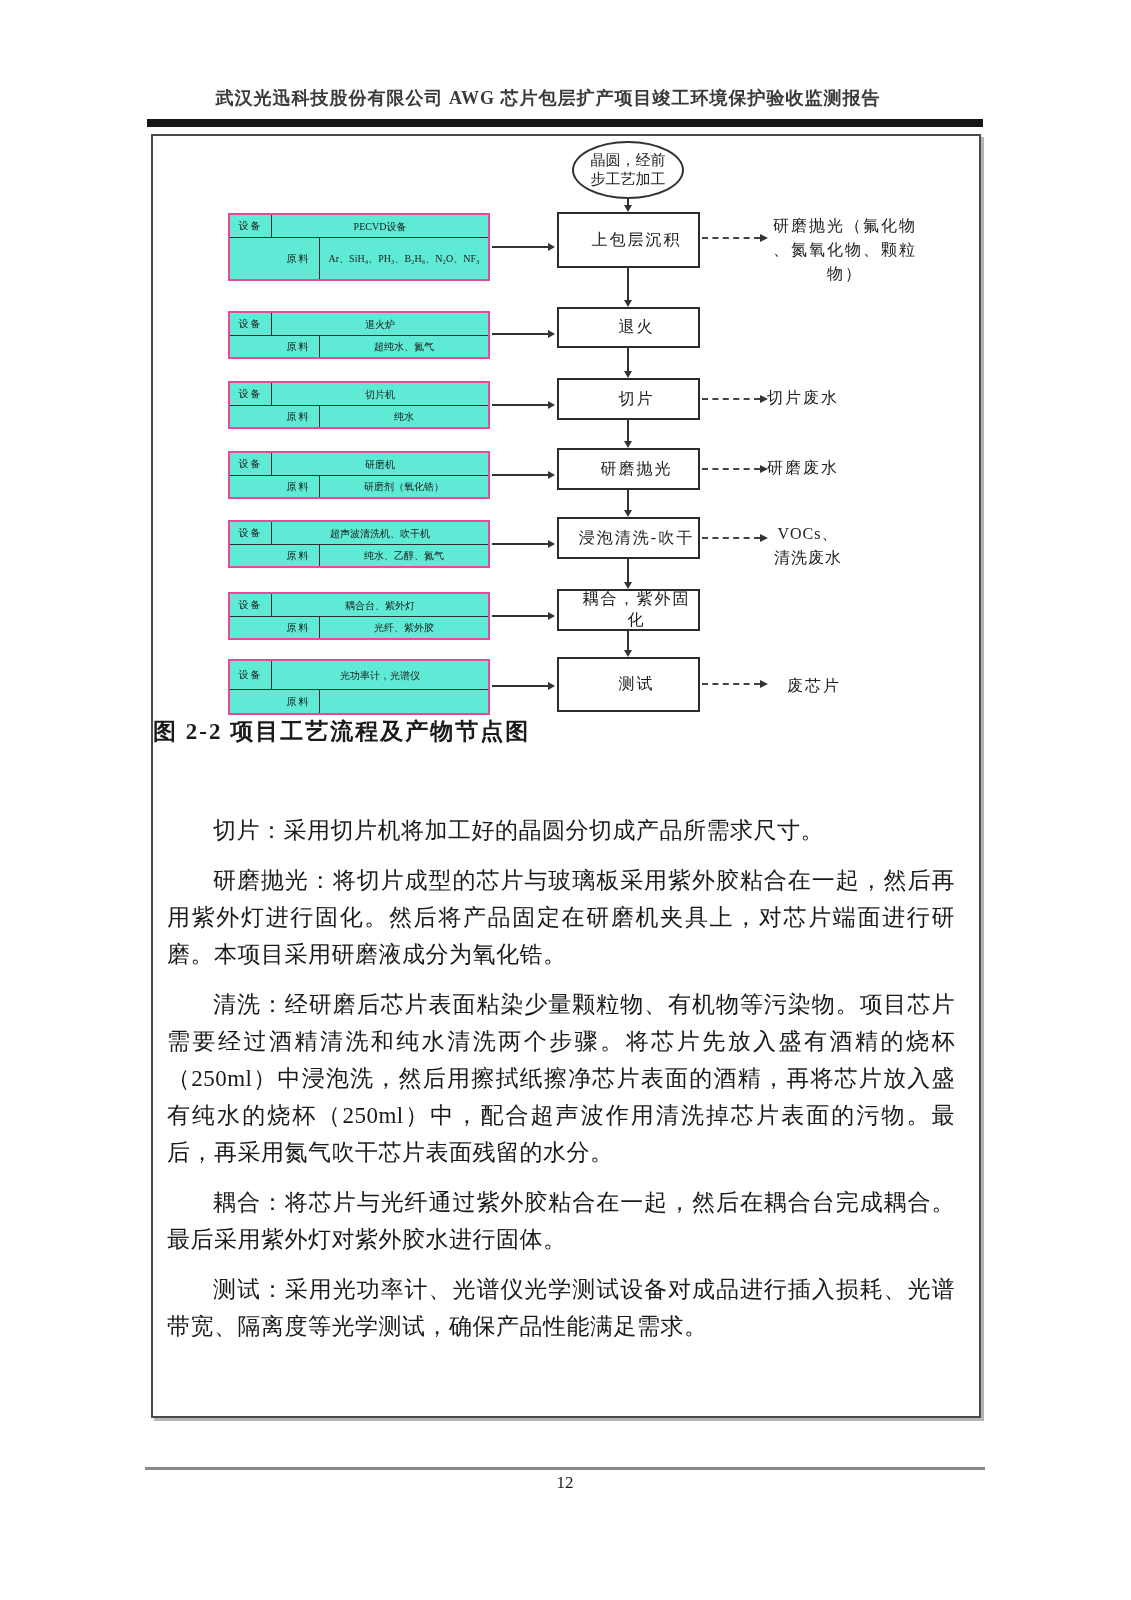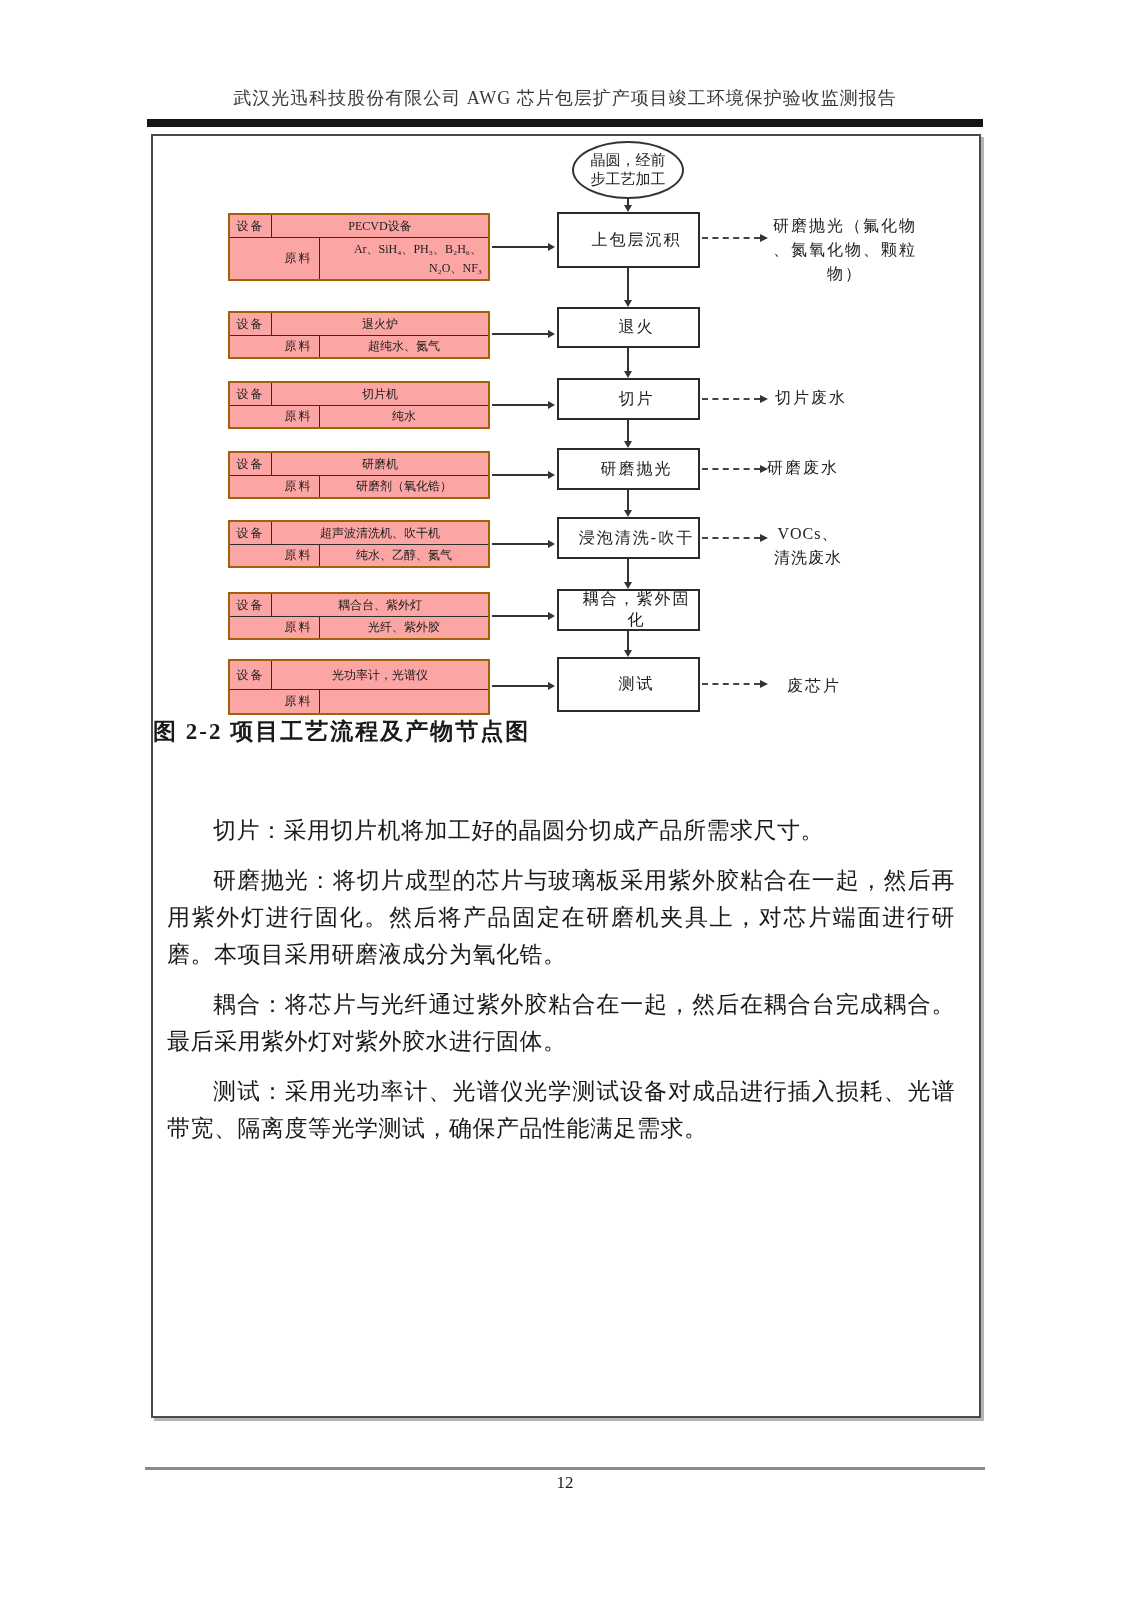--- a/index.html
+++ b/index.html
@@ -10,26 +10,27 @@
     height: 1600px;
     background: #ffffff;
     overflow: hidden;
     font-family: "Liberation Serif", "DejaVu Serif", serif;
     color: #1a1a1a;
   }
 
   
   .header-title {
     position: absolute;
-    left: 147px; top: 86px; width: 836px;
+    left: 130px; top: 86px; width: 836px;
     text-align: center;
     font-size: 18px;
     letter-spacing: 1px;
     color: #3a3a3a;
     white-space: nowrap;
+    font-weight: bold;
   }
   .header-rule {
     position: absolute;
     left: 147px; top: 119px; width: 836px;
     height: 2px;
     border-top: 3px solid #161616;
     border-bottom: 5px solid #161616;
   }
 
   
@@ -49,23 +50,23 @@
     border: 2px solid #333;
     border-radius: 50%;
     display: flex; align-items: center; justify-content: center;
     font-size: 15px; line-height: 19px;
   }
   .oval span { display: block; width: 80px; text-align: center; }
 
   .tbl {
     position: absolute;
     left: 75px; width: 262px;
-    border: 2px solid #a16207;
-    font-size: 12px;
-    background: #fca5a5;
+    border: 2px solid #ec4899;
+    font-size: 10px;
+    background: #5eead4;
   }
   .trow { display: flex; min-height: 22px; }
   .trow + .trow { border-top: 1px solid #2e2e2e; padding-left: 48px; }
   .tlabel {
     width: 42px; flex: 0 0 42px;
     border-right: 1px solid #2e2e2e;
     display: flex; align-items: center; justify-content: center;
     letter-spacing: 2px;
   }
   .tval {
@@ -136,21 +137,21 @@
   .d1 { top: 101px; } .d3 { top: 262px; } .d4 { top: 332px; }
   .d5 { top: 401px; } .d7 { top: 547px; }
 
   .emission {
     position: absolute;
     font-size: 16px; line-height: 24px;
     color: #222;
   }
   .e1 { left: 616px; top: 78px; width: 152px; text-align: center;
         letter-spacing: 2px; line-break: anywhere; }
-  .e3 { left: 614px; top: 250px; white-space: nowrap; letter-spacing: 2px; margin-left: 8px; }
+  .e3 { left: 614px; top: 250px; white-space: nowrap; letter-spacing: 2px; }
   .e4 { left: 614px; top: 320px; white-space: nowrap; letter-spacing: 2px; }
   .e5 { left: 620px; top: 386px; width: 70px; text-align: center;
         letter-spacing: 1px; line-break: anywhere; }
   .e7 { left: 634px; top: 538px; white-space: nowrap; letter-spacing: 2px; }
 
   .fig-caption {
     position: absolute;
     left: 0; top: 580px; width: 100%;
     text-align: left;
     font-size: 23px; font-weight: bold;
@@ -303,20 +304,21 @@
     <div class="emission e3">切片废水</div>
     <div class="emission e4">研磨废水</div>
     <div class="emission e5">VOCs、清洗废水</div>
     <div class="emission e7">废芯片</div>
 
     <div class="fig-caption">图 2-2 项目工艺流程及产物节点图</div>
 
     <div class="textblock">
       <p>切片：采用切片机将加工好的晶圆分切成产品所需求尺寸。</p>
       <p>研磨抛光：将切片成型的芯片与玻璃板采用紫外胶粘合在一起，然后再用紫外灯进行固化。然后将产品固定在研磨机夹具上，对芯片端面进行研磨。本项目采用研磨液成分为氧化锆。</p>
+      <p>清洗：经研磨后芯片表面粘染少量颗粒物、有机物等污染物。项目芯片需要经过酒精清洗和纯水清洗两个步骤。将芯片先放入盛有酒精的烧杯（250ml）中浸泡洗，然后用擦拭纸擦净芯片表面的酒精，再将芯片放入盛有纯水的烧杯（250ml）中，配合超声波作用清洗掉芯片表面的污物。最后，再采用氮气吹干芯片表面残留的水分。</p>
       <p>耦合：将芯片与光纤通过紫外胶粘合在一起，然后在耦合台完成耦合。最后采用紫外灯对紫外胶水进行固体。</p>
       <p>测试：采用光功率计、光谱仪光学测试设备对成品进行插入损耗、光谱带宽、隔离度等光学测试，确保产品性能满足需求。</p>
     </div>
 
   </div>
 
   <div class="footer-rule"></div>
   <div class="page-number">12</div>
 
 </div>

